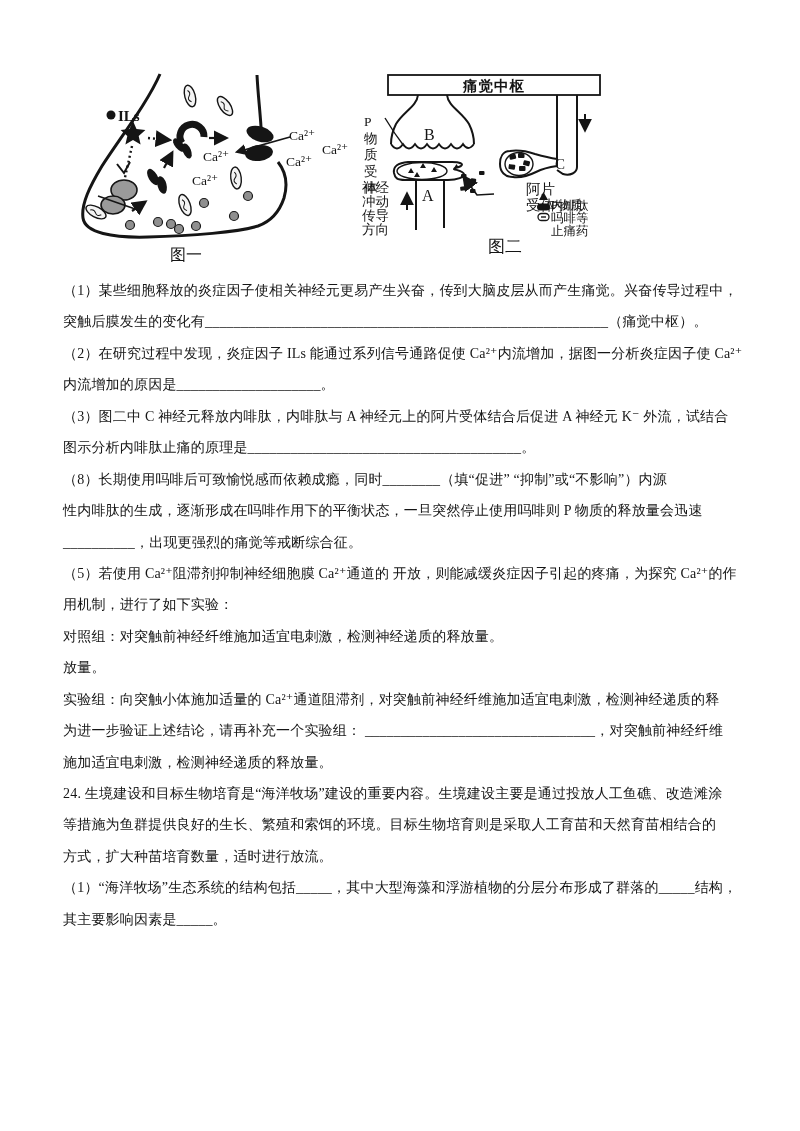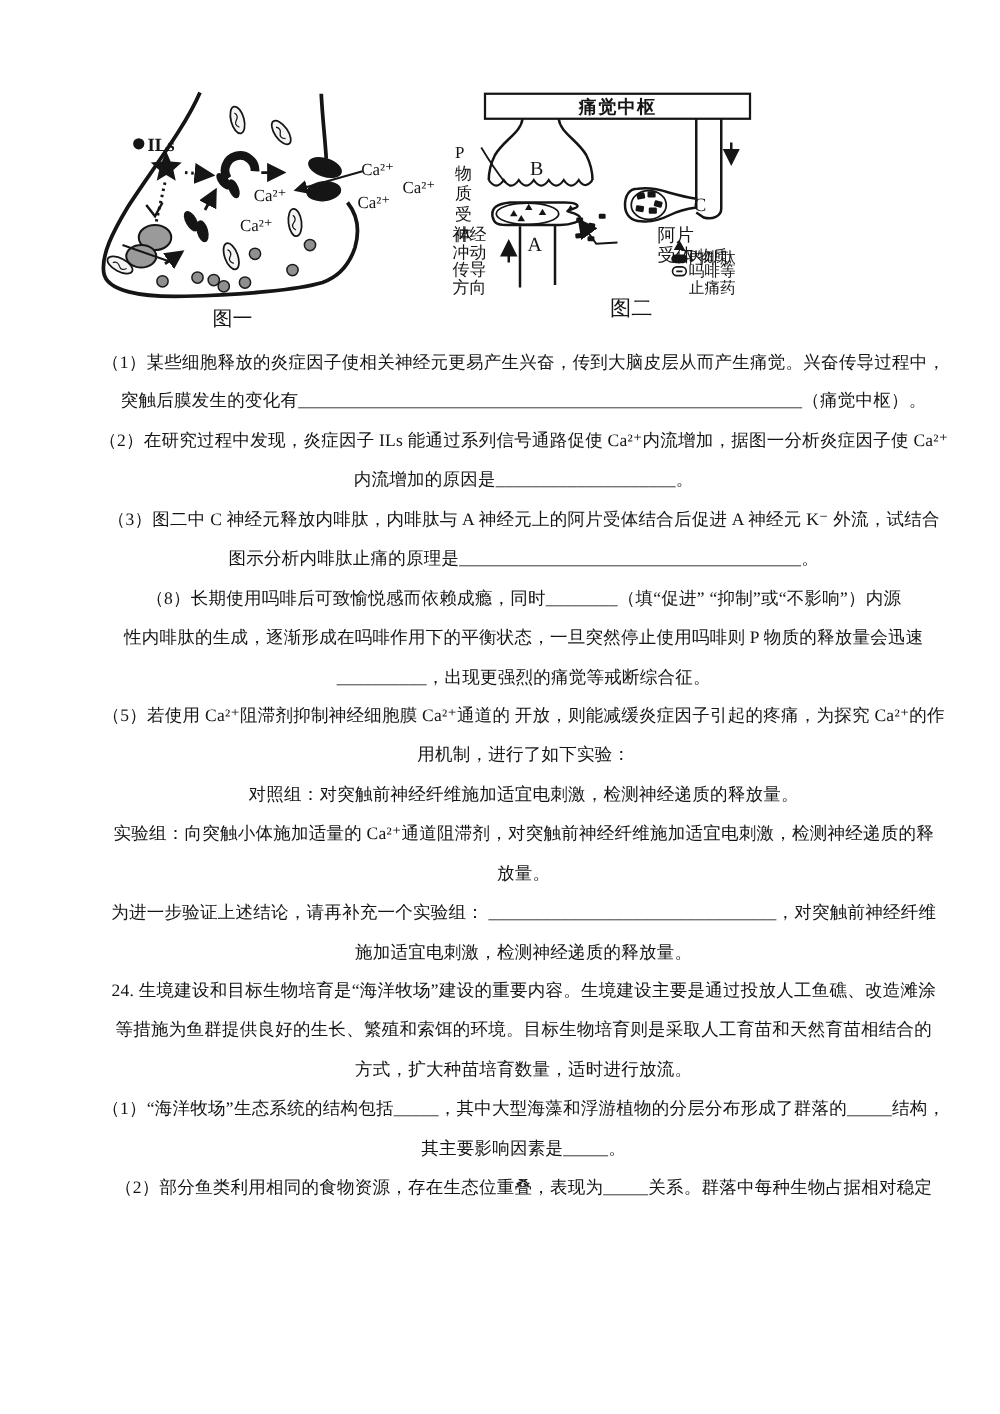--- a/index.html
+++ b/index.html
@@ -14,23 +14,23 @@
   .fig2 { left:358px; top:60px; width:245px; height:202px; }
   .fig svg { display:block; position:absolute; left:0; top:0; }
   .st { font-family:"Liberation Serif","DejaVu Serif",serif; fill:#151515; }
   .vlabel { position:absolute; word-break:break-all; color:#151515; }
   .lbl-preceptor { left:6px; top:30px; width:15px; font-size:13.5px; line-height:16.5px;margin-top:24px; }
   .lbl-impulse  { left:3px; top:121px; width:29px; font-size:13.5px; line-height:14px;text-align:center; }
   .lbl-opioid   { left:137px; top:122px; width:32px; font-size:14.5px; line-height:15.5px;margin-left:31px; }
   .lbl-legend { position:absolute; font-size:12.5px; line-height:13px; color:#151515; }
   .leg1 { left:193px; top:139px; }
   .leg2 { left:193px; top:140px; }
-  .leg3 { left:193px; top:152px; width:42px; word-break:break-all;font-family:Liberation Mono, monospace; }
+  .leg3 { left:193px; top:152px; width:42px; word-break:break-all; }
   .textblock { position:absolute; left:63px; top:281px; width:712px; }
-  .tline { height:31.45px; font-size:14px; line-height:20px; white-space:pre; letter-spacing:0.2px;text-align:center; }
+  .tline { height:31.45px; font-size:14px; line-height:20px; white-space:pre; letter-spacing:0.2px; }
 </style>
 </head>
 <body>
 
 <div class="page">
 
   <div class="fig fig1">
     <svg width="302" height="214" viewBox="0 0 302 214">
       <defs>
         <marker id="ah" viewBox="0 0 10 10" refX="8" refY="5" markerWidth="7" markerHeight="7" orient="auto-start-reverse">
@@ -202,25 +202,24 @@
     <div class="tline">（2）在研究过程中发现，炎症因子 ILs 能通过系列信号通路促使 Ca²⁺内流增加，据图一分析炎症因子使 Ca²⁺</div>
     <div class="tline">内流增加的原因是____________________。</div>
     <div class="tline">（3）图二中 C 神经元释放内啡肽，内啡肽与 A 神经元上的阿片受体结合后促进 A 神经元 K⁻ 外流，试结合</div>
     <div class="tline">图示分析内啡肽止痛的原理是______________________________________。</div>
     <div class="tline">（8）长期使用吗啡后可致愉悦感而依赖成瘾，同时________（填“促进” “抑制”或“不影响”）内源</div>
     <div class="tline">性内啡肽的生成，逐渐形成在吗啡作用下的平衡状态，一旦突然停止使用吗啡则 P 物质的释放量会迅速</div>
     <div class="tline">__________，出现更强烈的痛觉等戒断综合征。</div>
     <div class="tline">（5）若使用 Ca²⁺阻滞剂抑制神经细胞膜 Ca²⁺通道的 开放，则能减缓炎症因子引起的疼痛，为探究 Ca²⁺的作</div>
     <div class="tline">用机制，进行了如下实验：</div>
     <div class="tline">对照组：对突触前神经纤维施加适宜电刺激，检测神经递质的释放量。</div>
+    <div class="tline">放量。</div>
     <div class="tline">实验组：向突触小体施加适量的 Ca²⁺通道阻滞剂，对突触前神经纤维施加适宜电刺激，检测神经递质的释</div>
-    <div class="tline">放量。</div>
     <div class="tline">为进一步验证上述结论，请再补充一个实验组： ________________________________，对突触前神经纤维</div>
     <div class="tline">施加适宜电刺激，检测神经递质的释放量。</div>
     <div class="tline">24. 生境建设和目标生物培育是“海洋牧场”建设的重要内容。生境建设主要是通过投放人工鱼礁、改造滩涂</div>
     <div class="tline">等措施为鱼群提供良好的生长、繁殖和索饵的环境。目标生物培育则是采取人工育苗和天然育苗相结合的</div>
     <div class="tline">方式，扩大种苗培育数量，适时进行放流。</div>
     <div class="tline">（1）“海洋牧场”生态系统的结构包括_____，其中大型海藻和浮游植物的分层分布形成了群落的_____结构，</div>
     <div class="tline">其主要影响因素是_____。</div>
-    <div class="tline">（2）部分鱼类利用相同的食物资源，存在生态位重叠，表现为_____关系。群落中每种生物占据相对稳定</div>
   </div>
 
 </div>
 
 </body></html>

